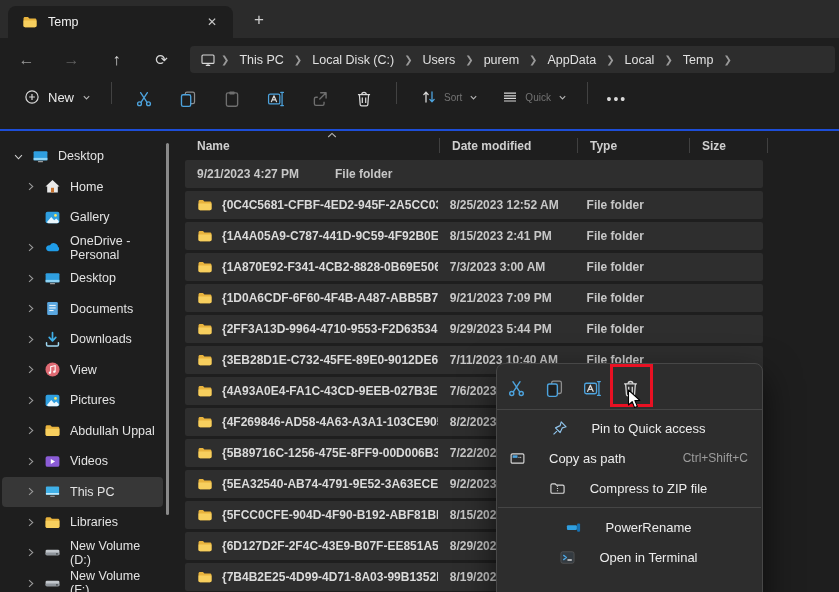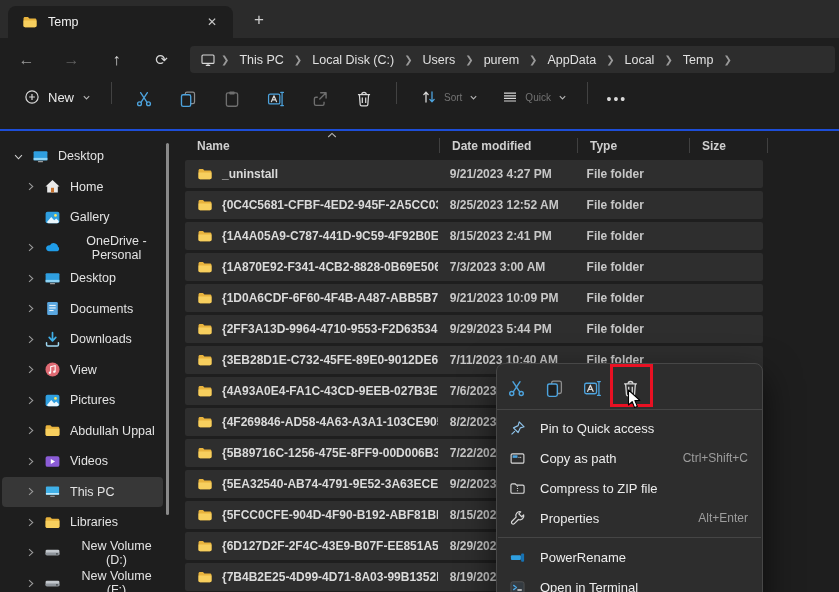--- a/index.html
+++ b/index.html
@@ -36,21 +36,21 @@
   .toolbar { position:absolute; left:0; top:82px; width:839px; height:49px; display:flex;
              align-items:flex-start; padding-left:14px; border-bottom:2px solid #1d4ed8; }
   .tb-new { display:flex; align-items:center; gap:8px; padding:7px 10px; border-radius:4px; font-size:13px; color:#eaeaea; }
   .tb-sep { width:1px; height:22px; background:#424242; margin:0 10px; flex-shrink:0; }
   .tb-ico { width:44px; height:34px; display:flex; align-items:center; justify-content:center; border-radius:4px; }
   .tb-drop { display:flex; align-items:center; gap:7px; padding:7px 10px; border-radius:4px; font-size:10px; color:#737373; margin-left:4px; }
   .tb-more { width:38px; height:34px; display:flex; align-items:center; justify-content:center;
              color:#d8d8d8; font-size:14px; letter-spacing:2px; border-radius:4px; }
 
   
-  .main { position:absolute; left:0; top:131px; width:839px; height:461px; display:flex;text-align:center; }
+  .main { position:absolute; left:0; top:131px; width:839px; height:461px; display:flex; }
 
   .sidebar { width:185px; flex-shrink:0; position:relative; padding-top:10px; }
   .side-item { height:30.5px; display:flex; align-items:center; font-size:12.5px; color:#e3e3e3;
                margin:0 22px 0 2px; border-radius:4px; }
   .side-item.selected { background:#373737; }
   .side-chev { width:16px; display:flex; justify-content:center; flex-shrink:0; }
   .side-ico { width:18px; margin:0 8px 0 6px; flex-shrink:0; }
   .side-scroll { position:absolute; right:16px; top:12px; width:3px; height:372px;
                  background:#8a8a8a; border-radius:2px; }
 
@@ -65,22 +65,22 @@
   .fcell.c-name { gap:9px; }
   .fcell.c-date, .fcell.c-type { color:#c7c7c7; }
 
   
   .ctx { position:absolute; left:496px; top:363px; width:267px; height:246px; background:#2d2d2d;
          border:1px solid #474747; border-radius:8px; box-shadow:0 14px 36px rgba(0,0,0,.62);
          z-index:5; overflow:hidden; padding-top:4px; }
   .ctx-quick { height:42px; display:flex; align-items:center; border-bottom:1px solid #454545; }
   .ctx-qbtn { width:38px; height:36px; display:flex; align-items:center; justify-content:center; border-radius:4px; }
   .ctx-items { padding-top:3px; }
-  .ctx-item { height:30px; display:flex; align-items:center; padding:0 14px 0 10px; gap:13px;
-              font-size:13px; color:#ececec; }
+  .ctx-item { height:30px; display:flex; align-items:center; padding:0 14px 0 10px; gap:22px;
+              font-size:13px; color:#ececec;justify-content:center; }
   .ctx-item .mi-ico { width:20px; display:flex; justify-content:center; flex-shrink:0; }
   .ctx-item .sc { margin-left:auto; color:#9d9d9d; font-size:12px; }
   .ctx-sep { height:1px; background:#454545; margin:4px 1px; }
 
   
   .hl-box { position:absolute; left:610px; top:364px; width:43px; height:43px;
             border:3px solid #e81123; z-index:9; }
   .cursor { position:absolute; left:627px; top:389px; z-index:10; }
 </style>
 </head>
@@ -475,29 +475,20 @@
           <span>Type</span>
           <span class="colsep"></span>
         </div>
         <div class="fcol" style="width:78px">
           <span>Size</span>
           <span class="colsep"></span>
         </div>
       </div>
     <div id="frows">
         <div class="frow">
-          <div class="fcell c-name" style="width:255px">
-            <span>
-              <svg width="16" height="16" viewBox="0 0 16 16">
-                <path d="M1.5 4.6c0-1 .6-1.6 1.6-1.6h2.9l1.4 1.4h5.5c1 0 1.6.6 1.6 1.6v5.6c0 1-.6 1.6-1.6 1.6H3.1c-1 0-1.6-.6-1.6-1.6z" fill="#e8b33d"></path>
-                <path d="M1.5 6.4h13v5.2c0 1-.6 1.6-1.6 1.6H3.1c-1 0-1.6-.6-1.6-1.6z" fill="#f7cf5e"></path>
-              </svg>
-            </span>
-            <span>_uninstall</span>
-          </div>
           <div class="fcell c-date" style="width:138px">9/21/2023 4:27 PM</div>
           <div class="fcell c-type" style="width:112px">File folder</div>
           <div class="fcell" style="width:78px"></div>
         </div>
         <div class="frow">
           <div class="fcell c-name" style="width:255px">
             <span>
               <svg width="16" height="16" viewBox="0 0 16 16">
                 <path d="M1.5 4.6c0-1 .6-1.6 1.6-1.6h2.9l1.4 1.4h5.5c1 0 1.6.6 1.6 1.6v5.6c0 1-.6 1.6-1.6 1.6H3.1c-1 0-1.6-.6-1.6-1.6z" fill="#e8b33d"></path>
                 <path d="M1.5 6.4h13v5.2c0 1-.6 1.6-1.6 1.6H3.1c-1 0-1.6-.6-1.6-1.6z" fill="#f7cf5e"></path>
@@ -540,21 +531,21 @@
         <div class="frow">
           <div class="fcell c-name" style="width:255px">
             <span>
               <svg width="16" height="16" viewBox="0 0 16 16">
                 <path d="M1.5 4.6c0-1 .6-1.6 1.6-1.6h2.9l1.4 1.4h5.5c1 0 1.6.6 1.6 1.6v5.6c0 1-.6 1.6-1.6 1.6H3.1c-1 0-1.6-.6-1.6-1.6z" fill="#e8b33d"></path>
                 <path d="M1.5 6.4h13v5.2c0 1-.6 1.6-1.6 1.6H3.1c-1 0-1.6-.6-1.6-1.6z" fill="#f7cf5e"></path>
               </svg>
             </span>
             <span>{1D0A6CDF-6F60-4F4B-A487-ABB5B7A4...</span>
           </div>
-          <div class="fcell c-date" style="width:138px">9/21/2023 10:09 PM</div>
+          <div class="fcell c-date" style="width:138px">9/21/2023 7:09 PM</div>
           <div class="fcell c-type" style="width:112px">File folder</div>
           <div class="fcell" style="width:78px"></div>
         </div>
         <div class="frow">
           <div class="fcell c-name" style="width:255px">
             <span>
               <svg width="16" height="16" viewBox="0 0 16 16">
                 <path d="M1.5 4.6c0-1 .6-1.6 1.6-1.6h2.9l1.4 1.4h5.5c1 0 1.6.6 1.6 1.6v5.6c0 1-.6 1.6-1.6 1.6H3.1c-1 0-1.6-.6-1.6-1.6z" fill="#e8b33d"></path>
                 <path d="M1.5 6.4h13v5.2c0 1-.6 1.6-1.6 1.6H3.1c-1 0-1.6-.6-1.6-1.6z" fill="#f7cf5e"></path>
               </svg>
@@ -744,29 +735,20 @@
       </div>
       <div class="ctx-item">
         <span class="mi-ico">
           <svg width="17" height="17" viewBox="0 0 16 16" fill="none" stroke="#d8d8d8" stroke-width="1.1">
             <path d="M1.8 4.9 q0-1.3 1.3-1.3 h2.7 l1.3 1.3 h5.8 q1.3 0 1.3 1.3 v5 q0 1.3-1.3 1.3 H3.1 q-1.3 0-1.3-1.3 z"></path>
             <path d="M8 5.4 v.9 M8 7.5 v.9 M8 9.6 v.9"></path>
           </svg>
         </span>
         <span>Compress to ZIP file</span>
       </div>
-      <div class="ctx-item">
-        <span class="mi-ico">
-          <svg width="17" height="17" viewBox="0 0 16 16" fill="none" stroke="#d8d8d8" stroke-width="1.15" stroke-linejoin="round">
-            <path d="M13.8 4.6 a3.6 3.6 0 0 1 -4.9 4.3 L5 12.8 a1.55 1.55 0 0 1 -2.2-2.2 L6.7 6.7 A3.6 3.6 0 0 1 11 1.8 L9.2 3.6 l2.8 2.8 z"></path>
-          </svg>
-        </span>
-        <span>Properties</span>
-        <span class="sc">Alt+Enter</span>
-      </div>
       <div class="ctx-sep"></div>
       <div class="ctx-item">
         <span class="mi-ico">
           <svg width="17" height="17" viewBox="0 0 16 16">
             <rect x="1.8" y="5.8" width="9.4" height="4.6" rx="1" fill="#2f9fe0"></rect>
             <rect x="11.4" y="4.2" width="2.8" height="7.8" rx="0.9" fill="#1673b5"></rect>
           </svg>
         </span>
         <span>PowerRename</span>
       </div>

